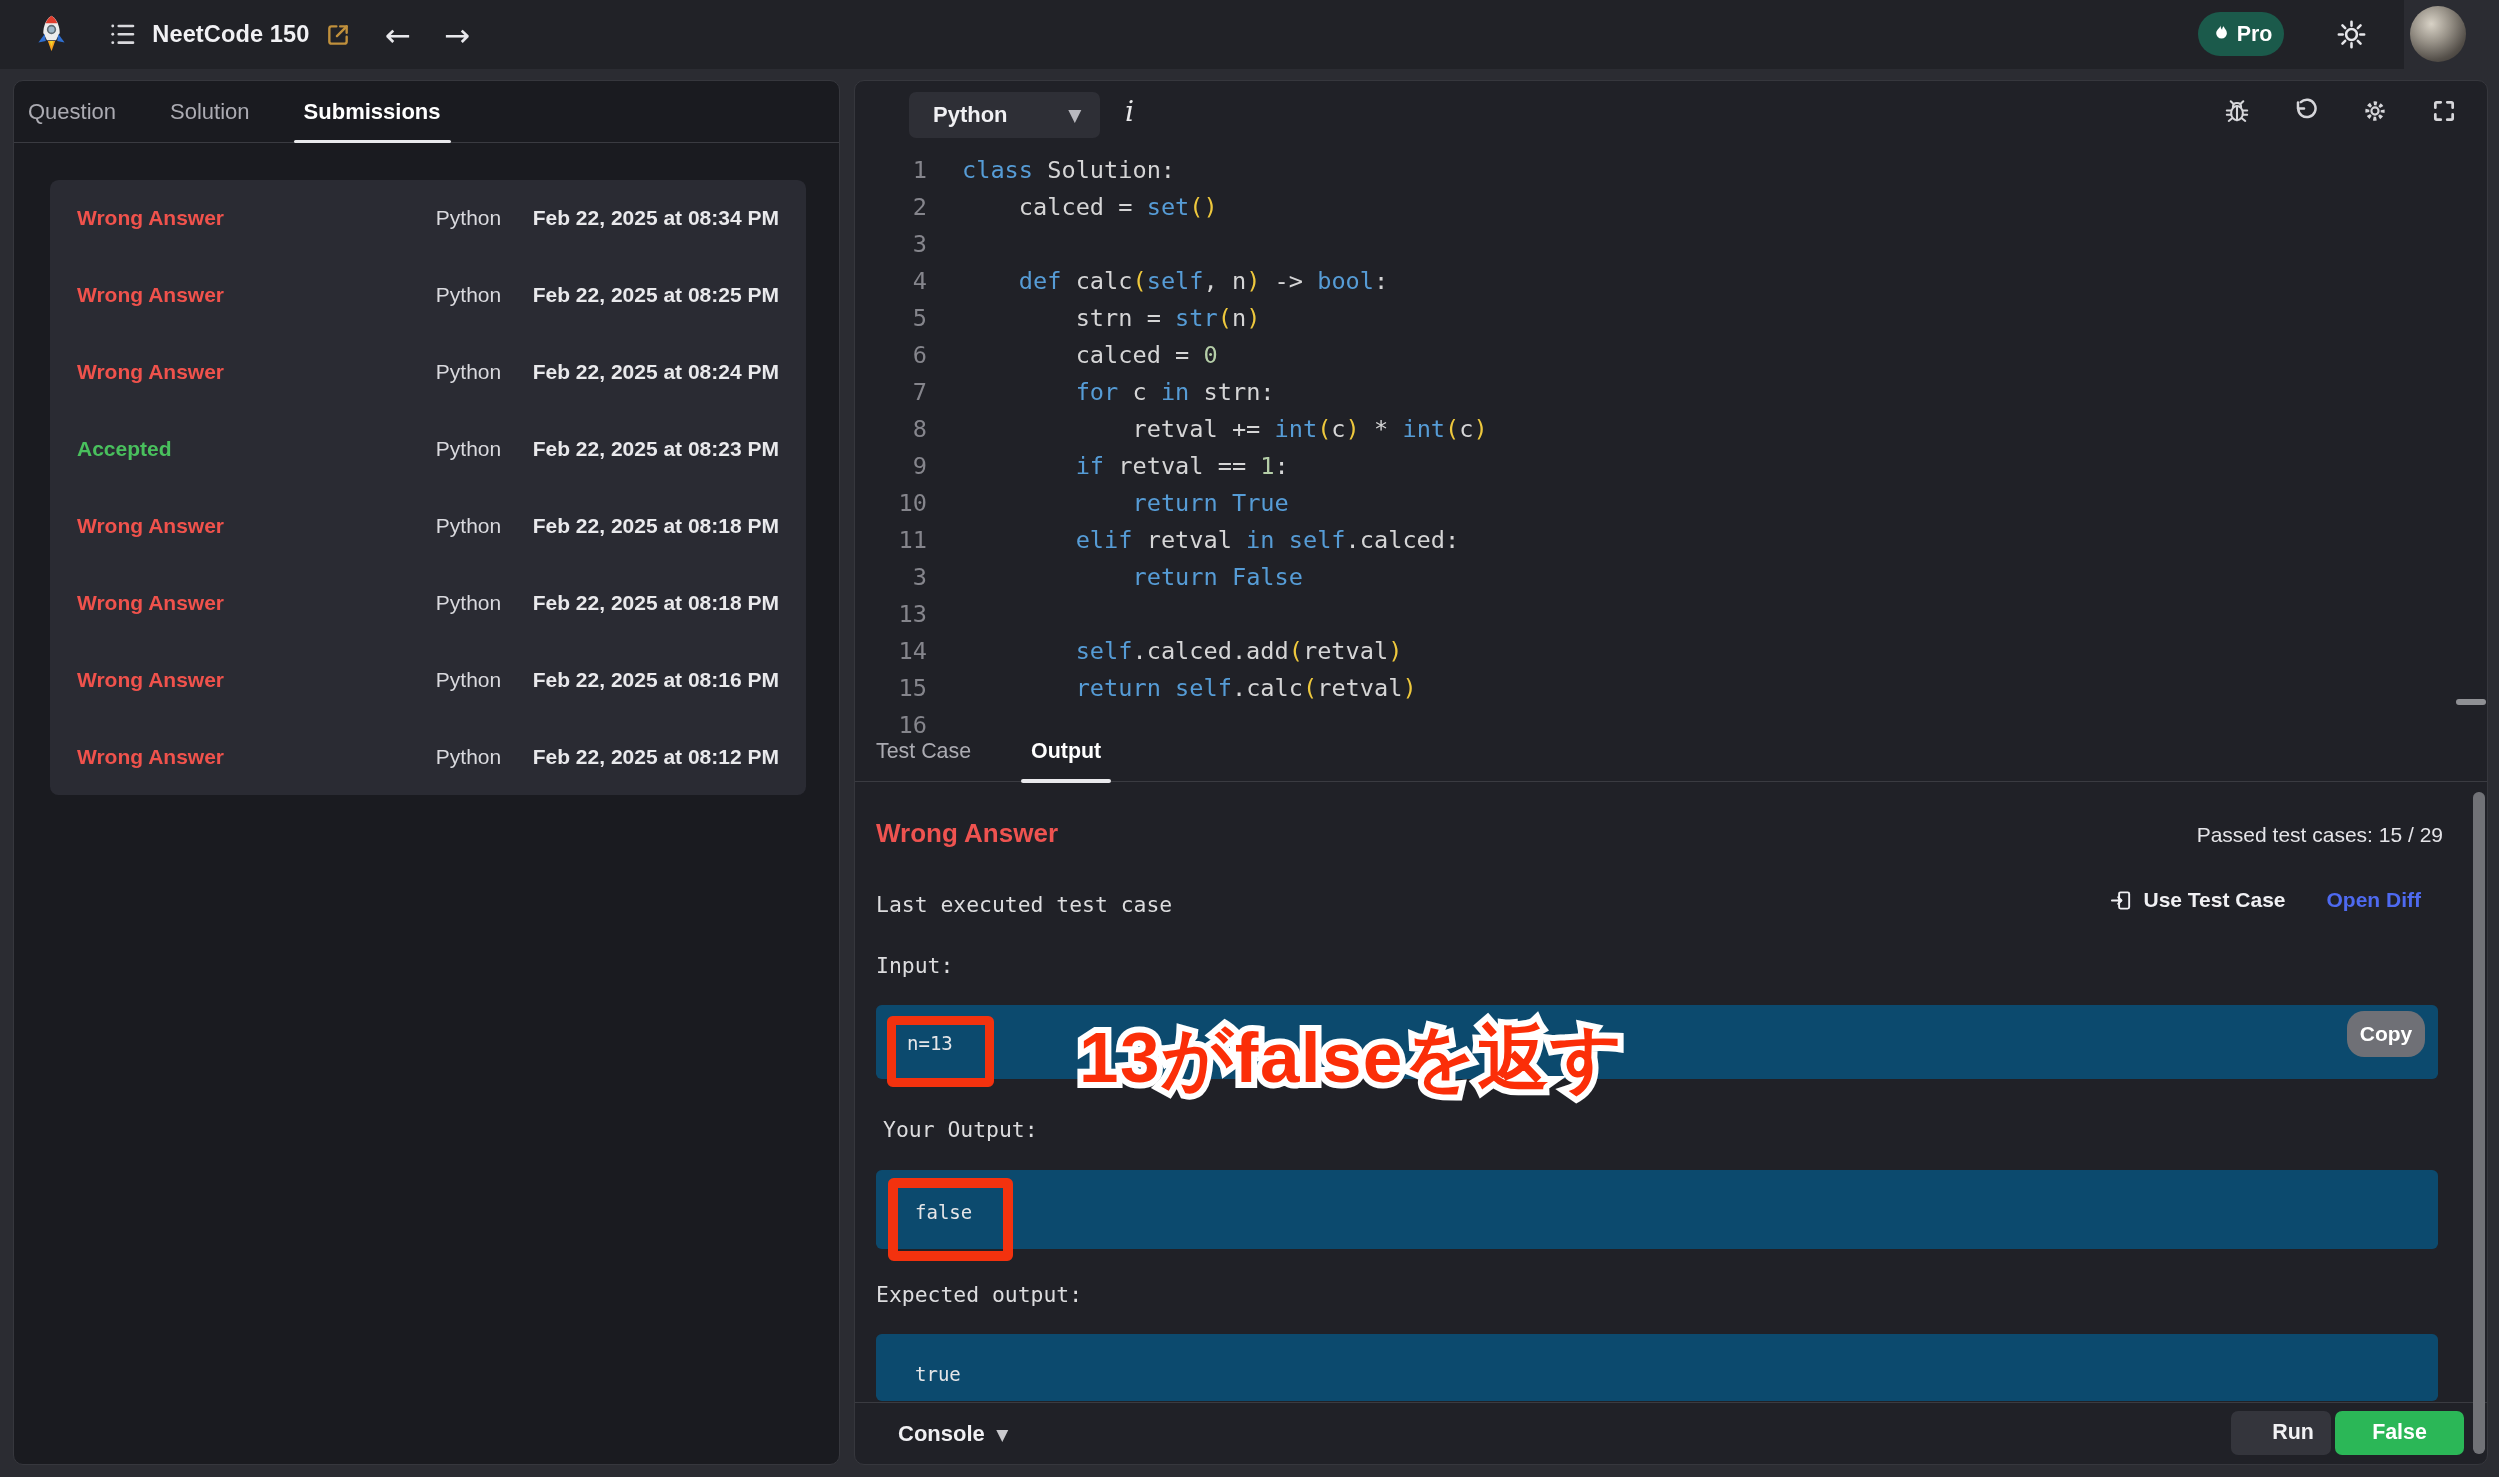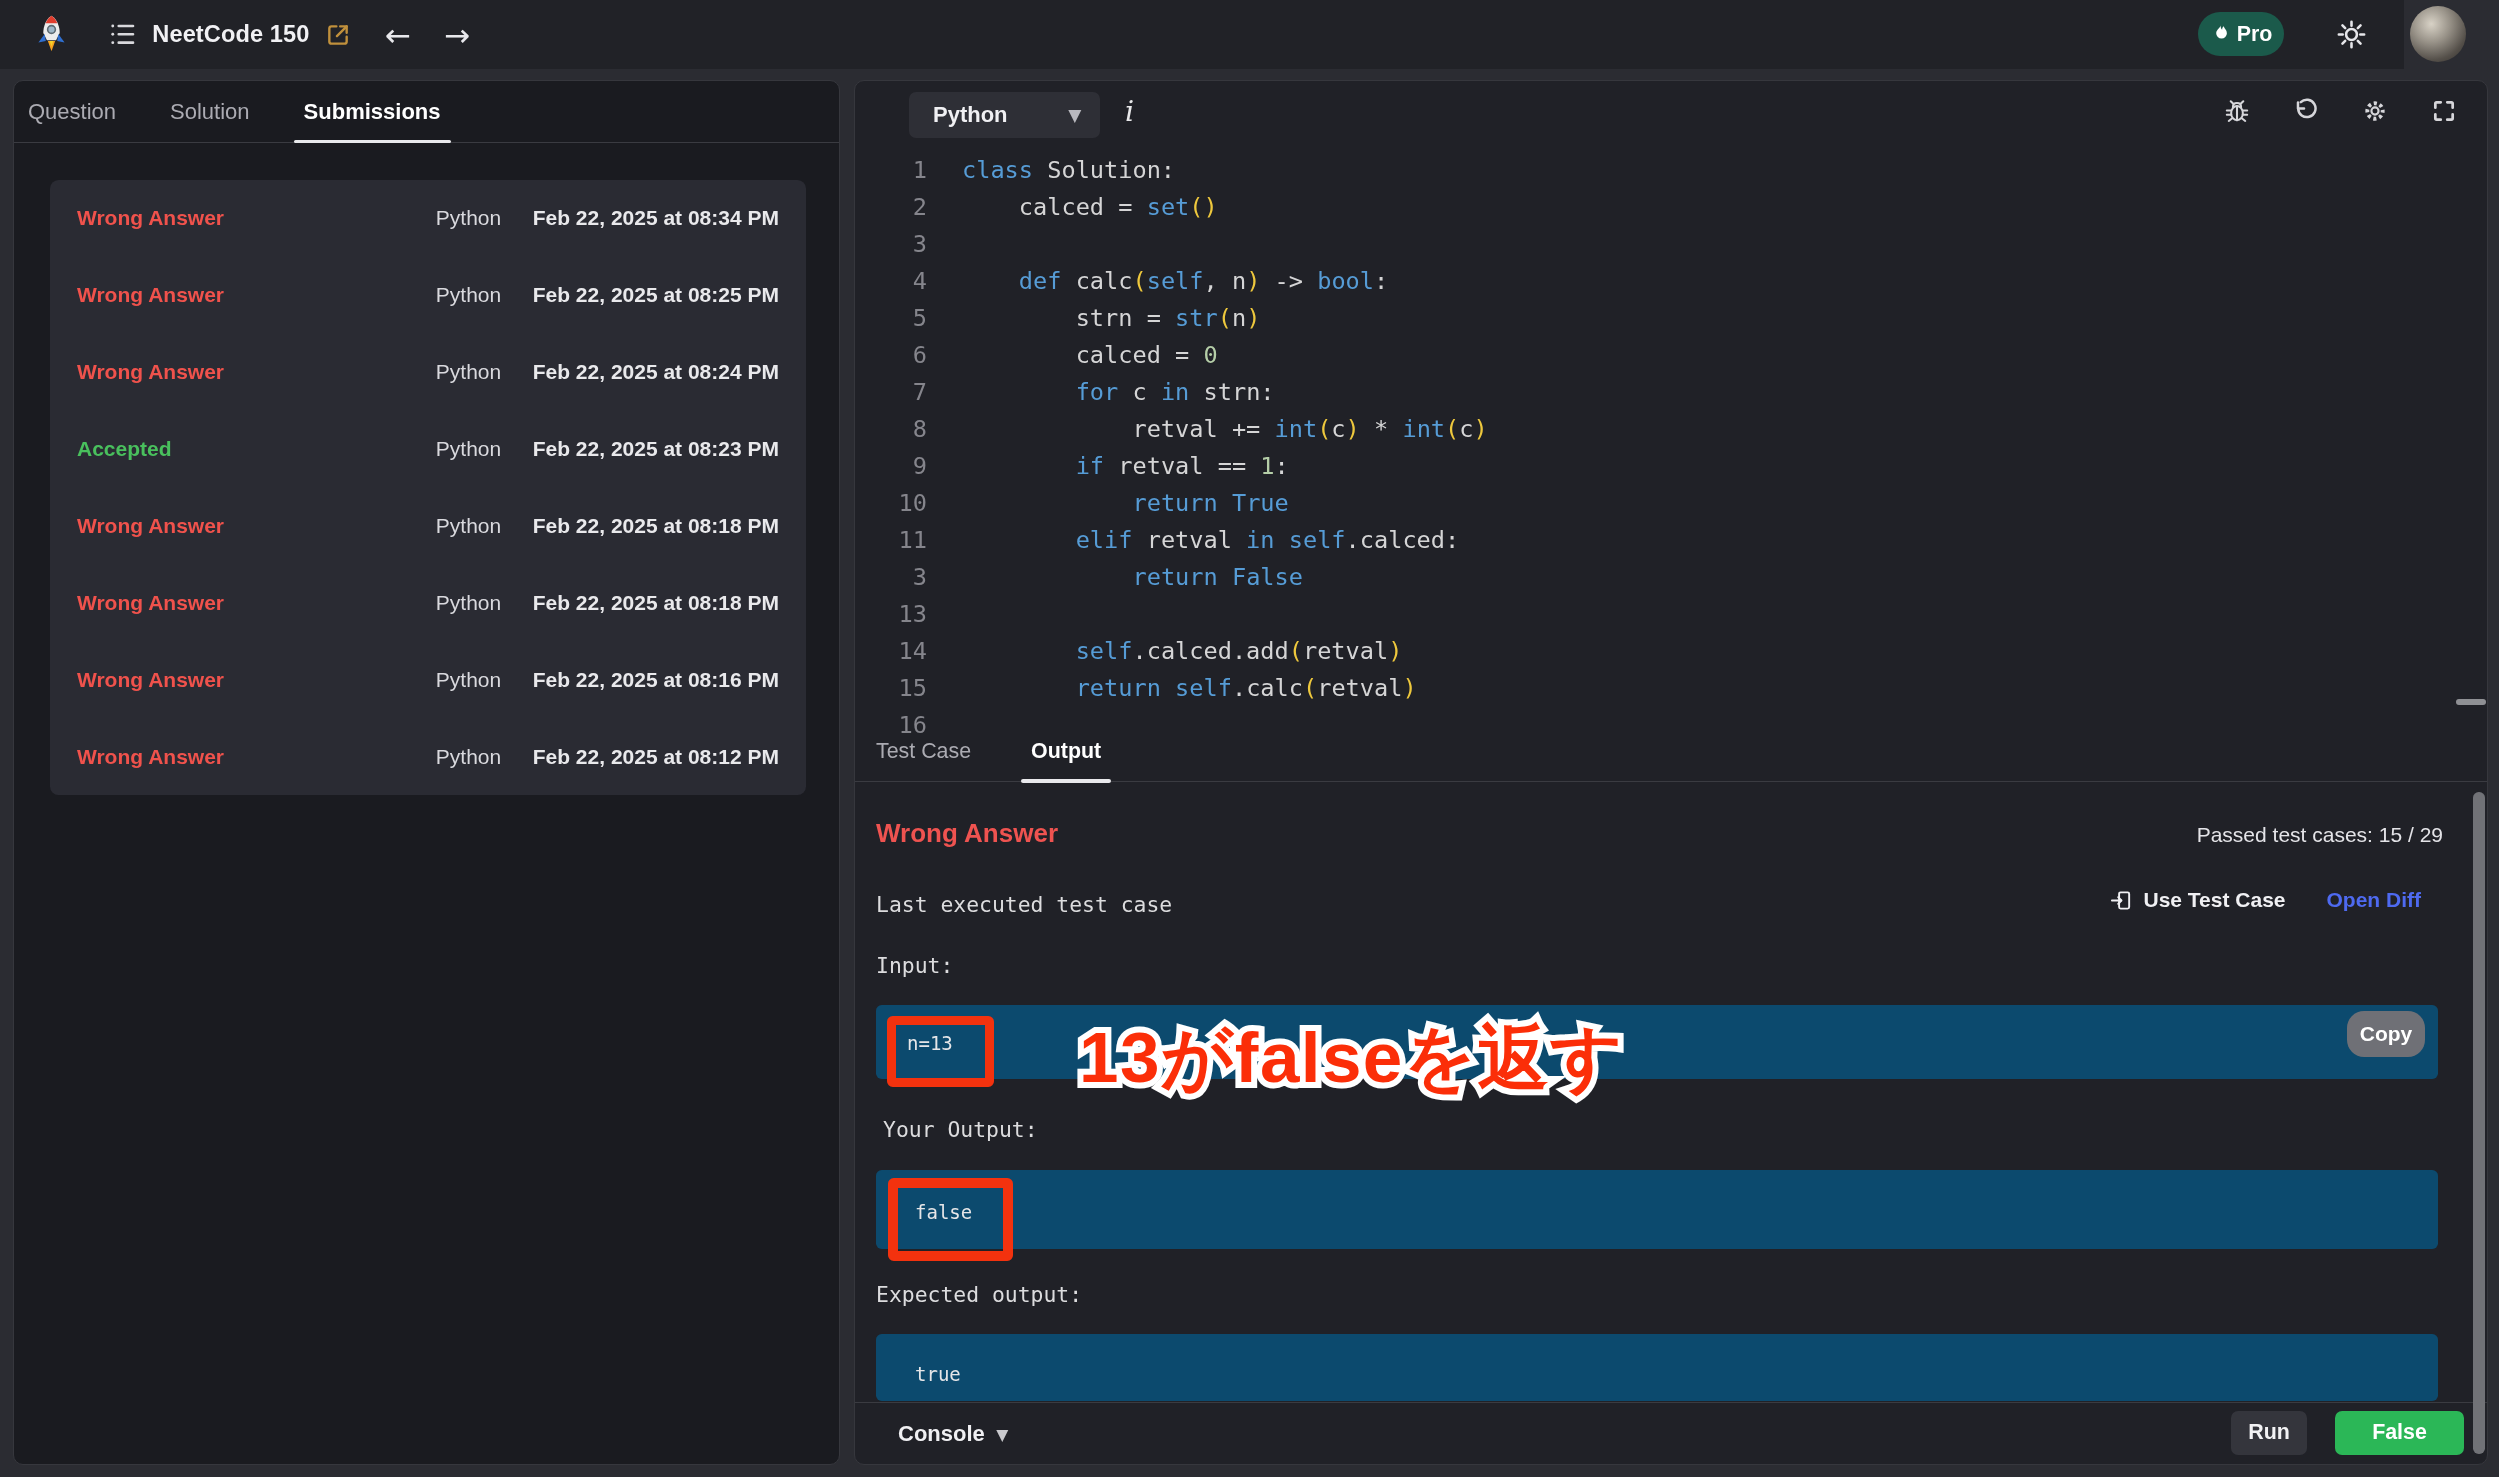--- a/index.html
+++ b/index.html
@@ -89,21 +89,21 @@
   .blk-out .val{position:absolute;left:39px;top:31px;font-size:19px;}
   .blk-exp{top:1253px;height:67px;}
   .blk-exp .val{position:absolute;left:39px;top:28.6px;font-size:19px;}
 
   
   .console-footer{position:absolute;left:0;right:0;top:1321px;height:62px;border-top:1.4px solid #3a3b41;border-radius:0 0 10px 10px;}
   .console-toggle{position:absolute;left:43px;top:0;height:62px;display:flex;align-items:center;gap:11.4px;cursor:pointer;}
   .console-toggle .txt{color:#f0f0f3;font-size:22px;font-weight:700;}
   .console-toggle .chev{color:#c9c9cd;font-size:15.7px;font-family:"DejaVu Sans",sans-serif;}
   .run-btn{position:absolute;left:1376px;top:7.9px;width:76px;height:44px;background:#34353c;border-radius:7.1px;color:#f2f2f4;
-    font-size:21.4px;font-weight:700;display:flex;align-items:center;justify-content:center;cursor:pointer;}
+    font-size:21.4px;font-weight:700;display:flex;align-items:center;justify-content:center;cursor:pointer;padding-left:24px;}
   .submit-btn{position:absolute;left:1480px;top:7.9px;width:129px;height:44px;background:#2bb757;border-radius:7.1px;color:#fff;
     font-size:21.4px;font-weight:700;display:flex;align-items:center;justify-content:center;cursor:pointer;}
 
   
   .out-scrollbar{position:absolute;left:2473px;top:792px;width:12px;height:662px;background:#717277;border-radius:5.7px;}
 
   
   .anno-box{position:absolute;border-radius:5.7px;}
   .anno-box-1{left:887px;top:1016px;width:89px;height:53px;border:9.3px solid #f3320e;}
   .anno-box-2{left:888px;top:1178px;width:105px;height:63px;border:10px solid #f3320e;}

